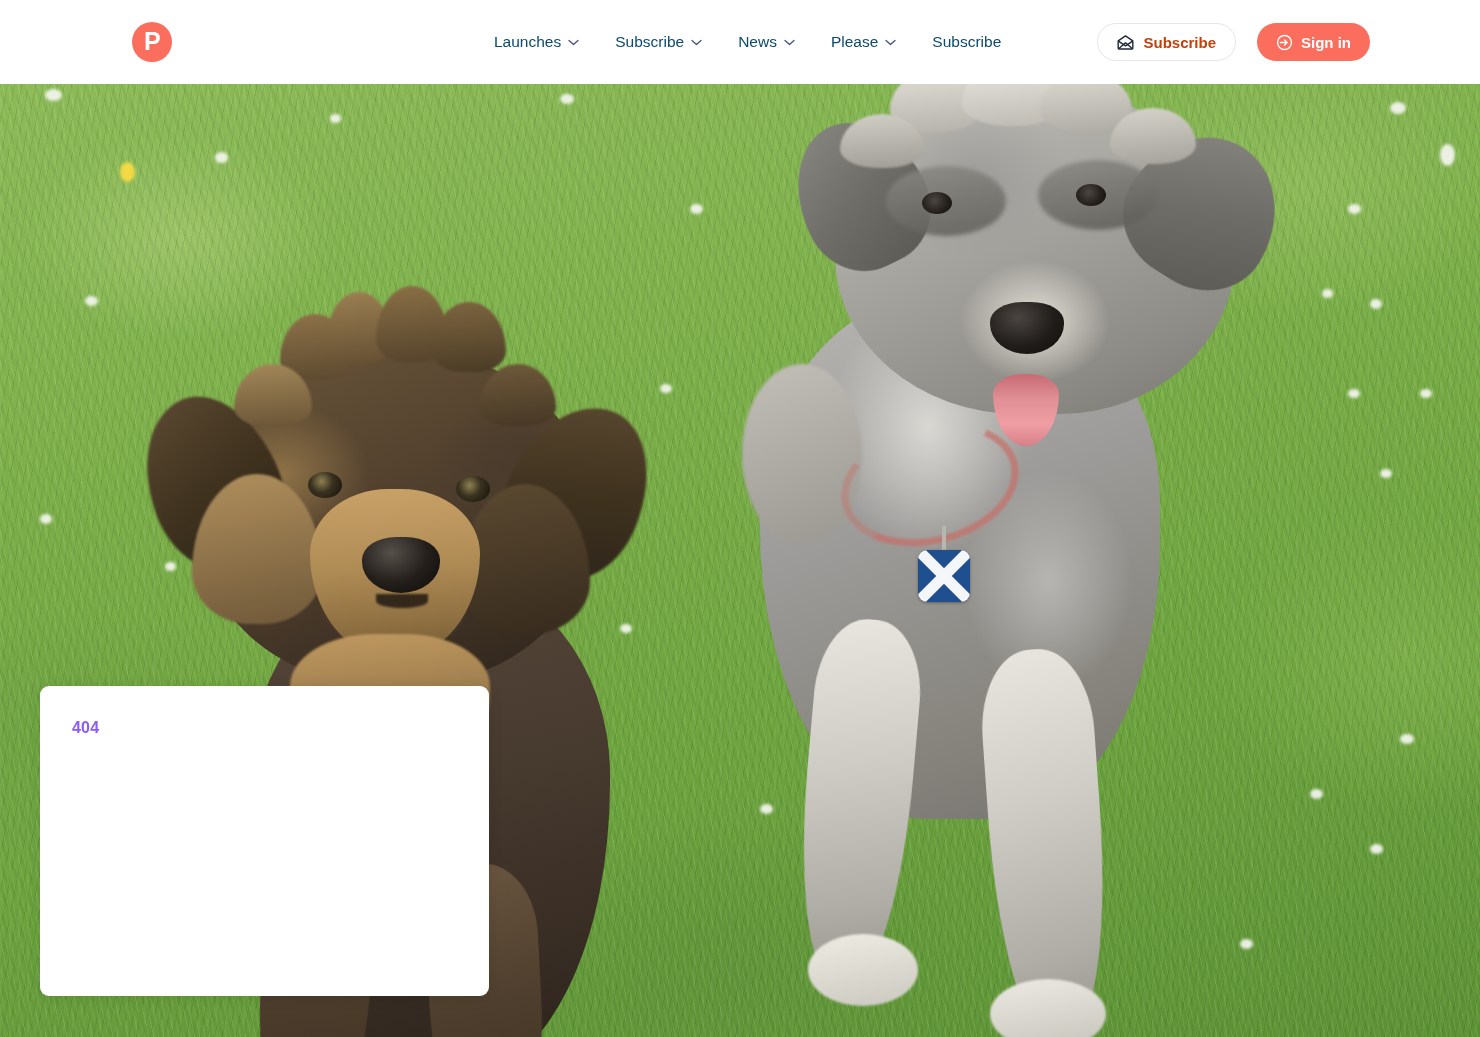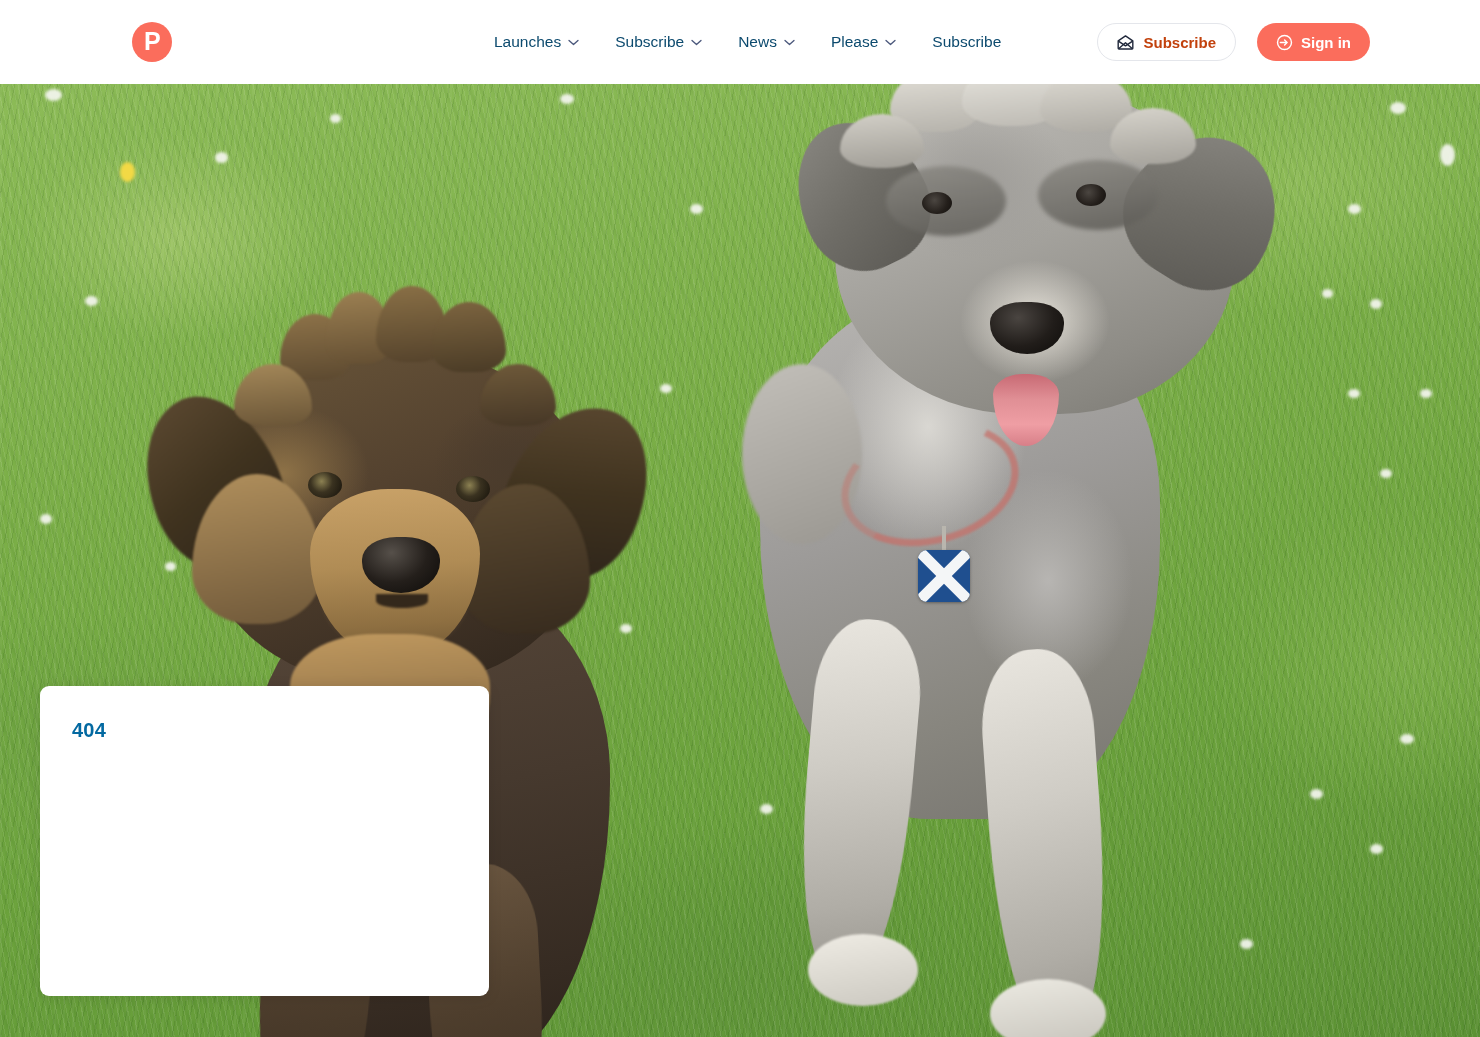--- a/index.html
+++ b/index.html
@@ -373,22 +373,22 @@
     top: 686px;
     width: 449px;
     height: 310px;
     background: #ffffff;
     border-radius: 9px;
     box-shadow: 0 2px 14px rgba(0,0,0,0.10);
     z-index: 20;
     padding: 33px 32px 0 32px;
   }
   #card-code {
-    color: #0369a1;
-    font-size: 20px;
+    color: #8b5cf6;
+    font-size: 16px;
     font-weight: bold;
     letter-spacing: 0.2px;
     margin-bottom: 13px;
   }
   #card-title {
     color: #21293c;
     font-size: 32px;
     font-weight: bold;
     line-height: 40px;
     letter-spacing: -0.2px;

